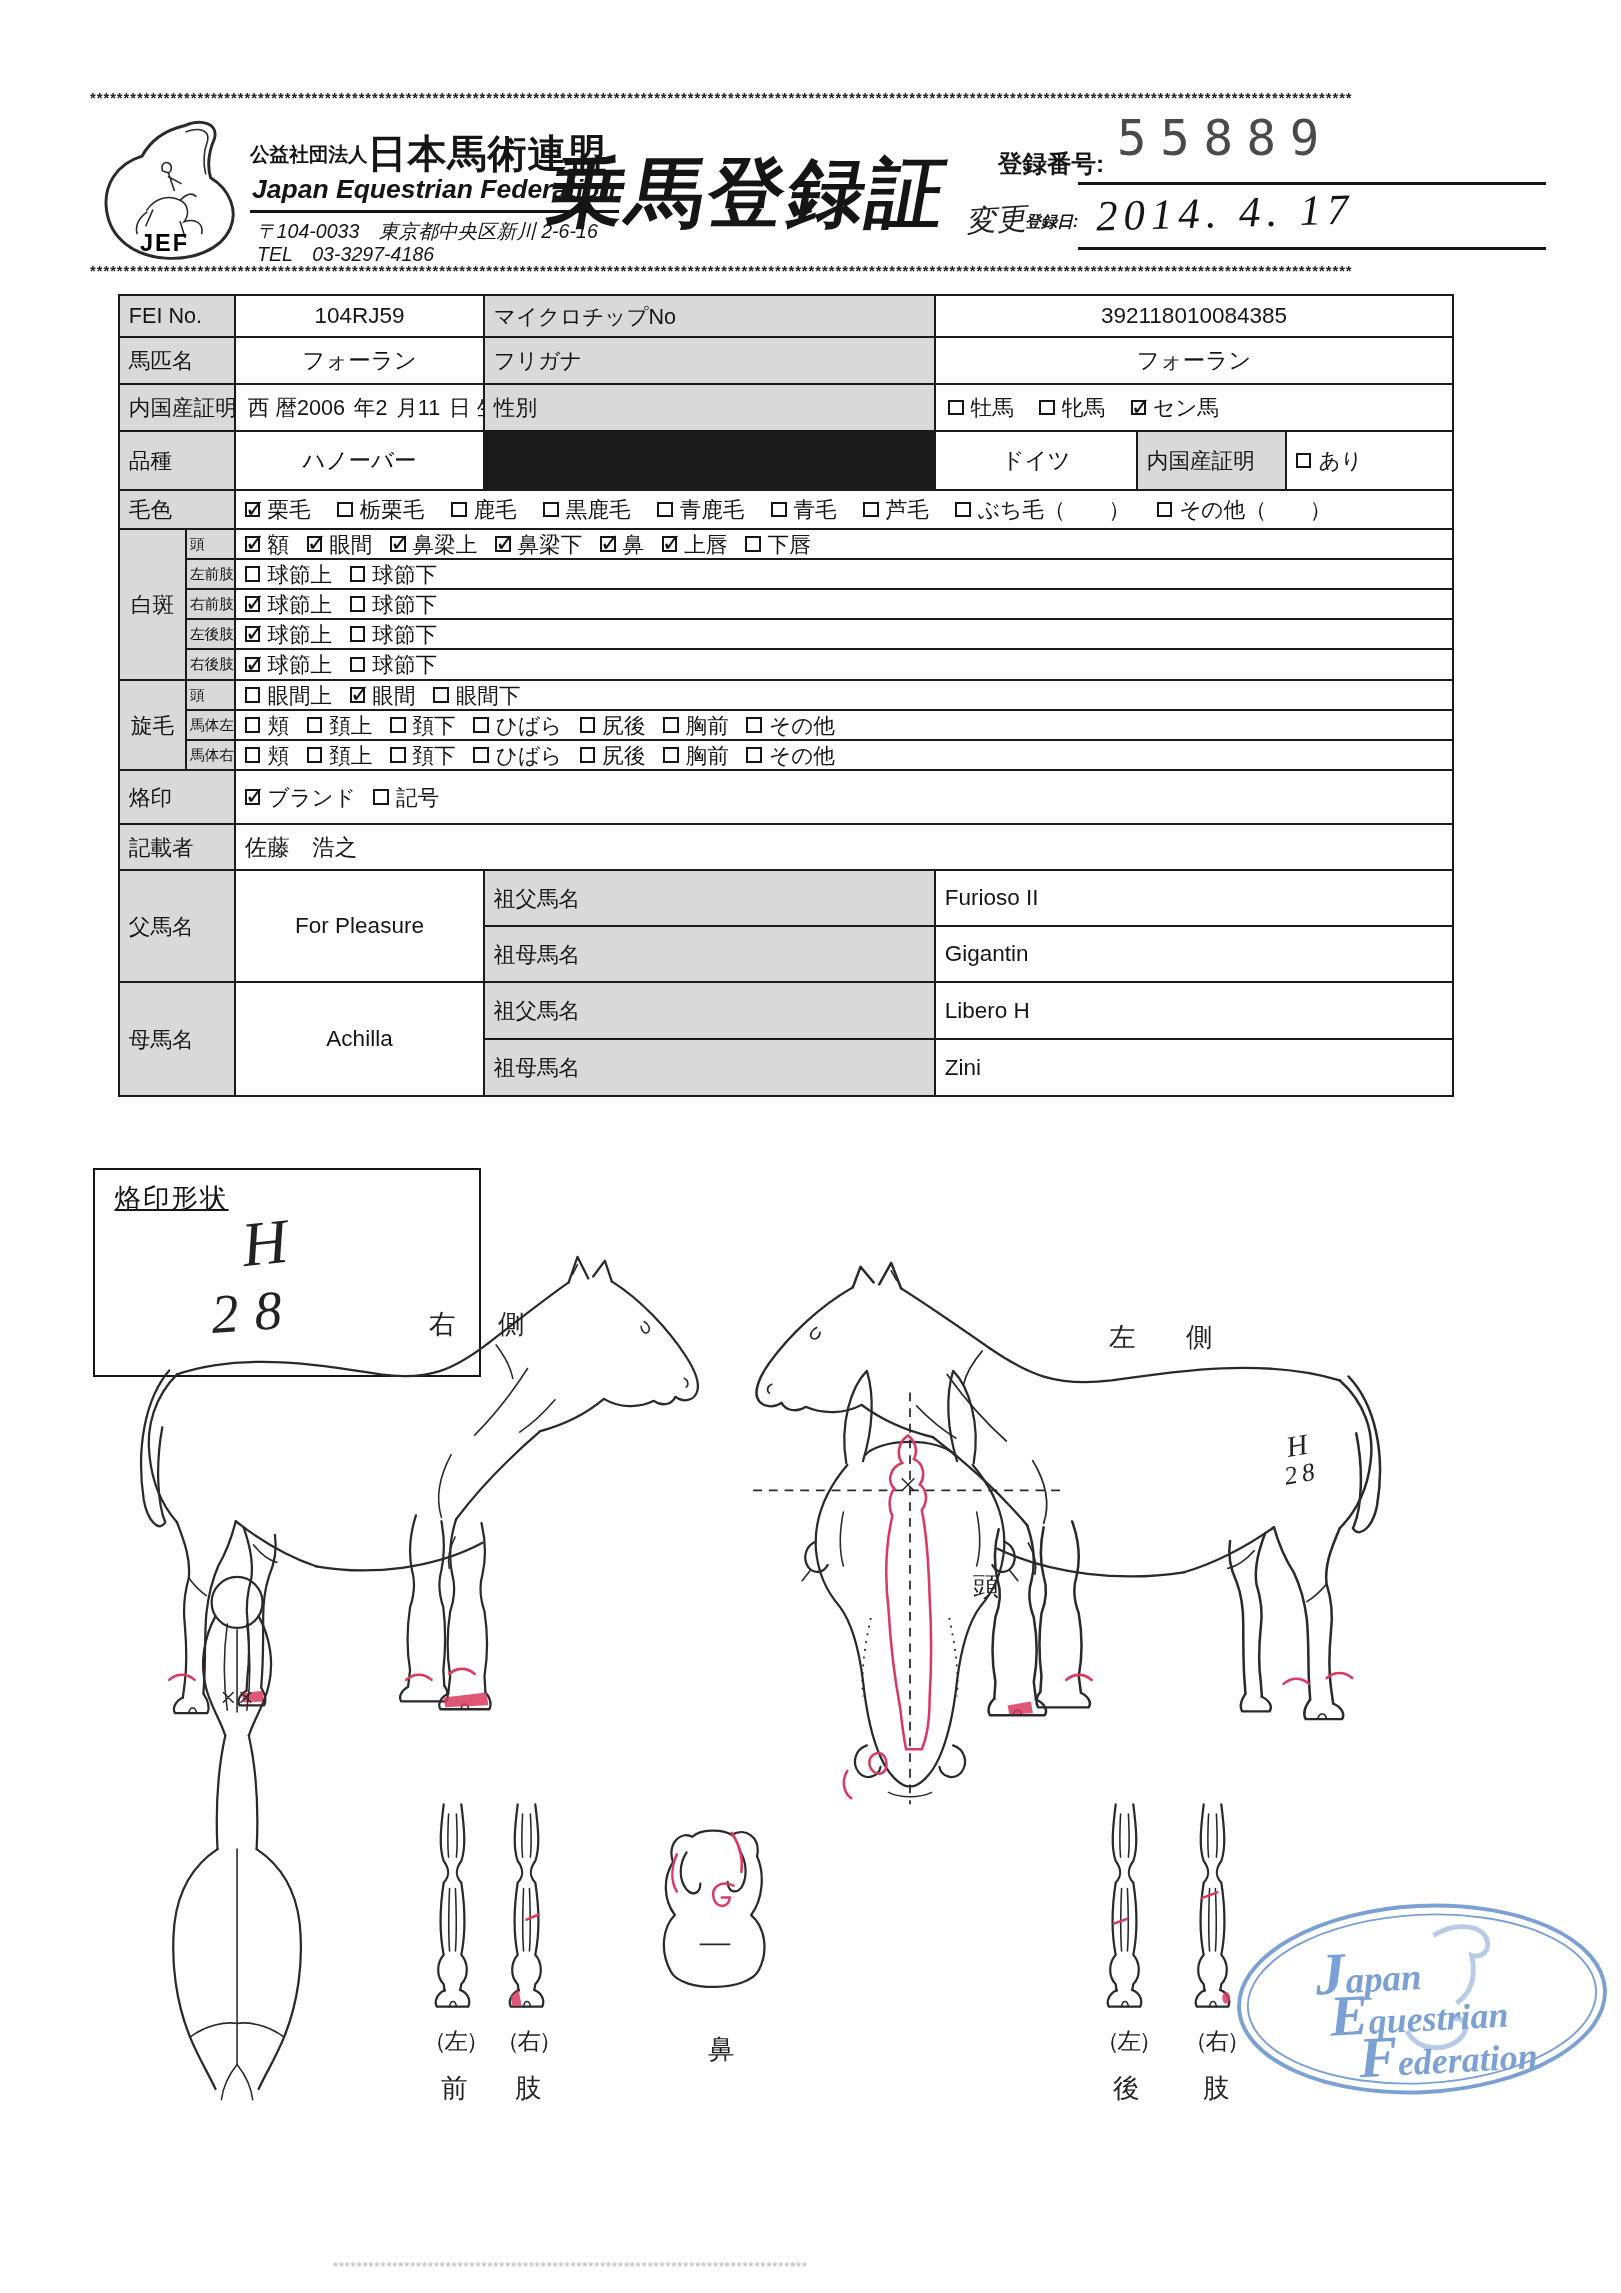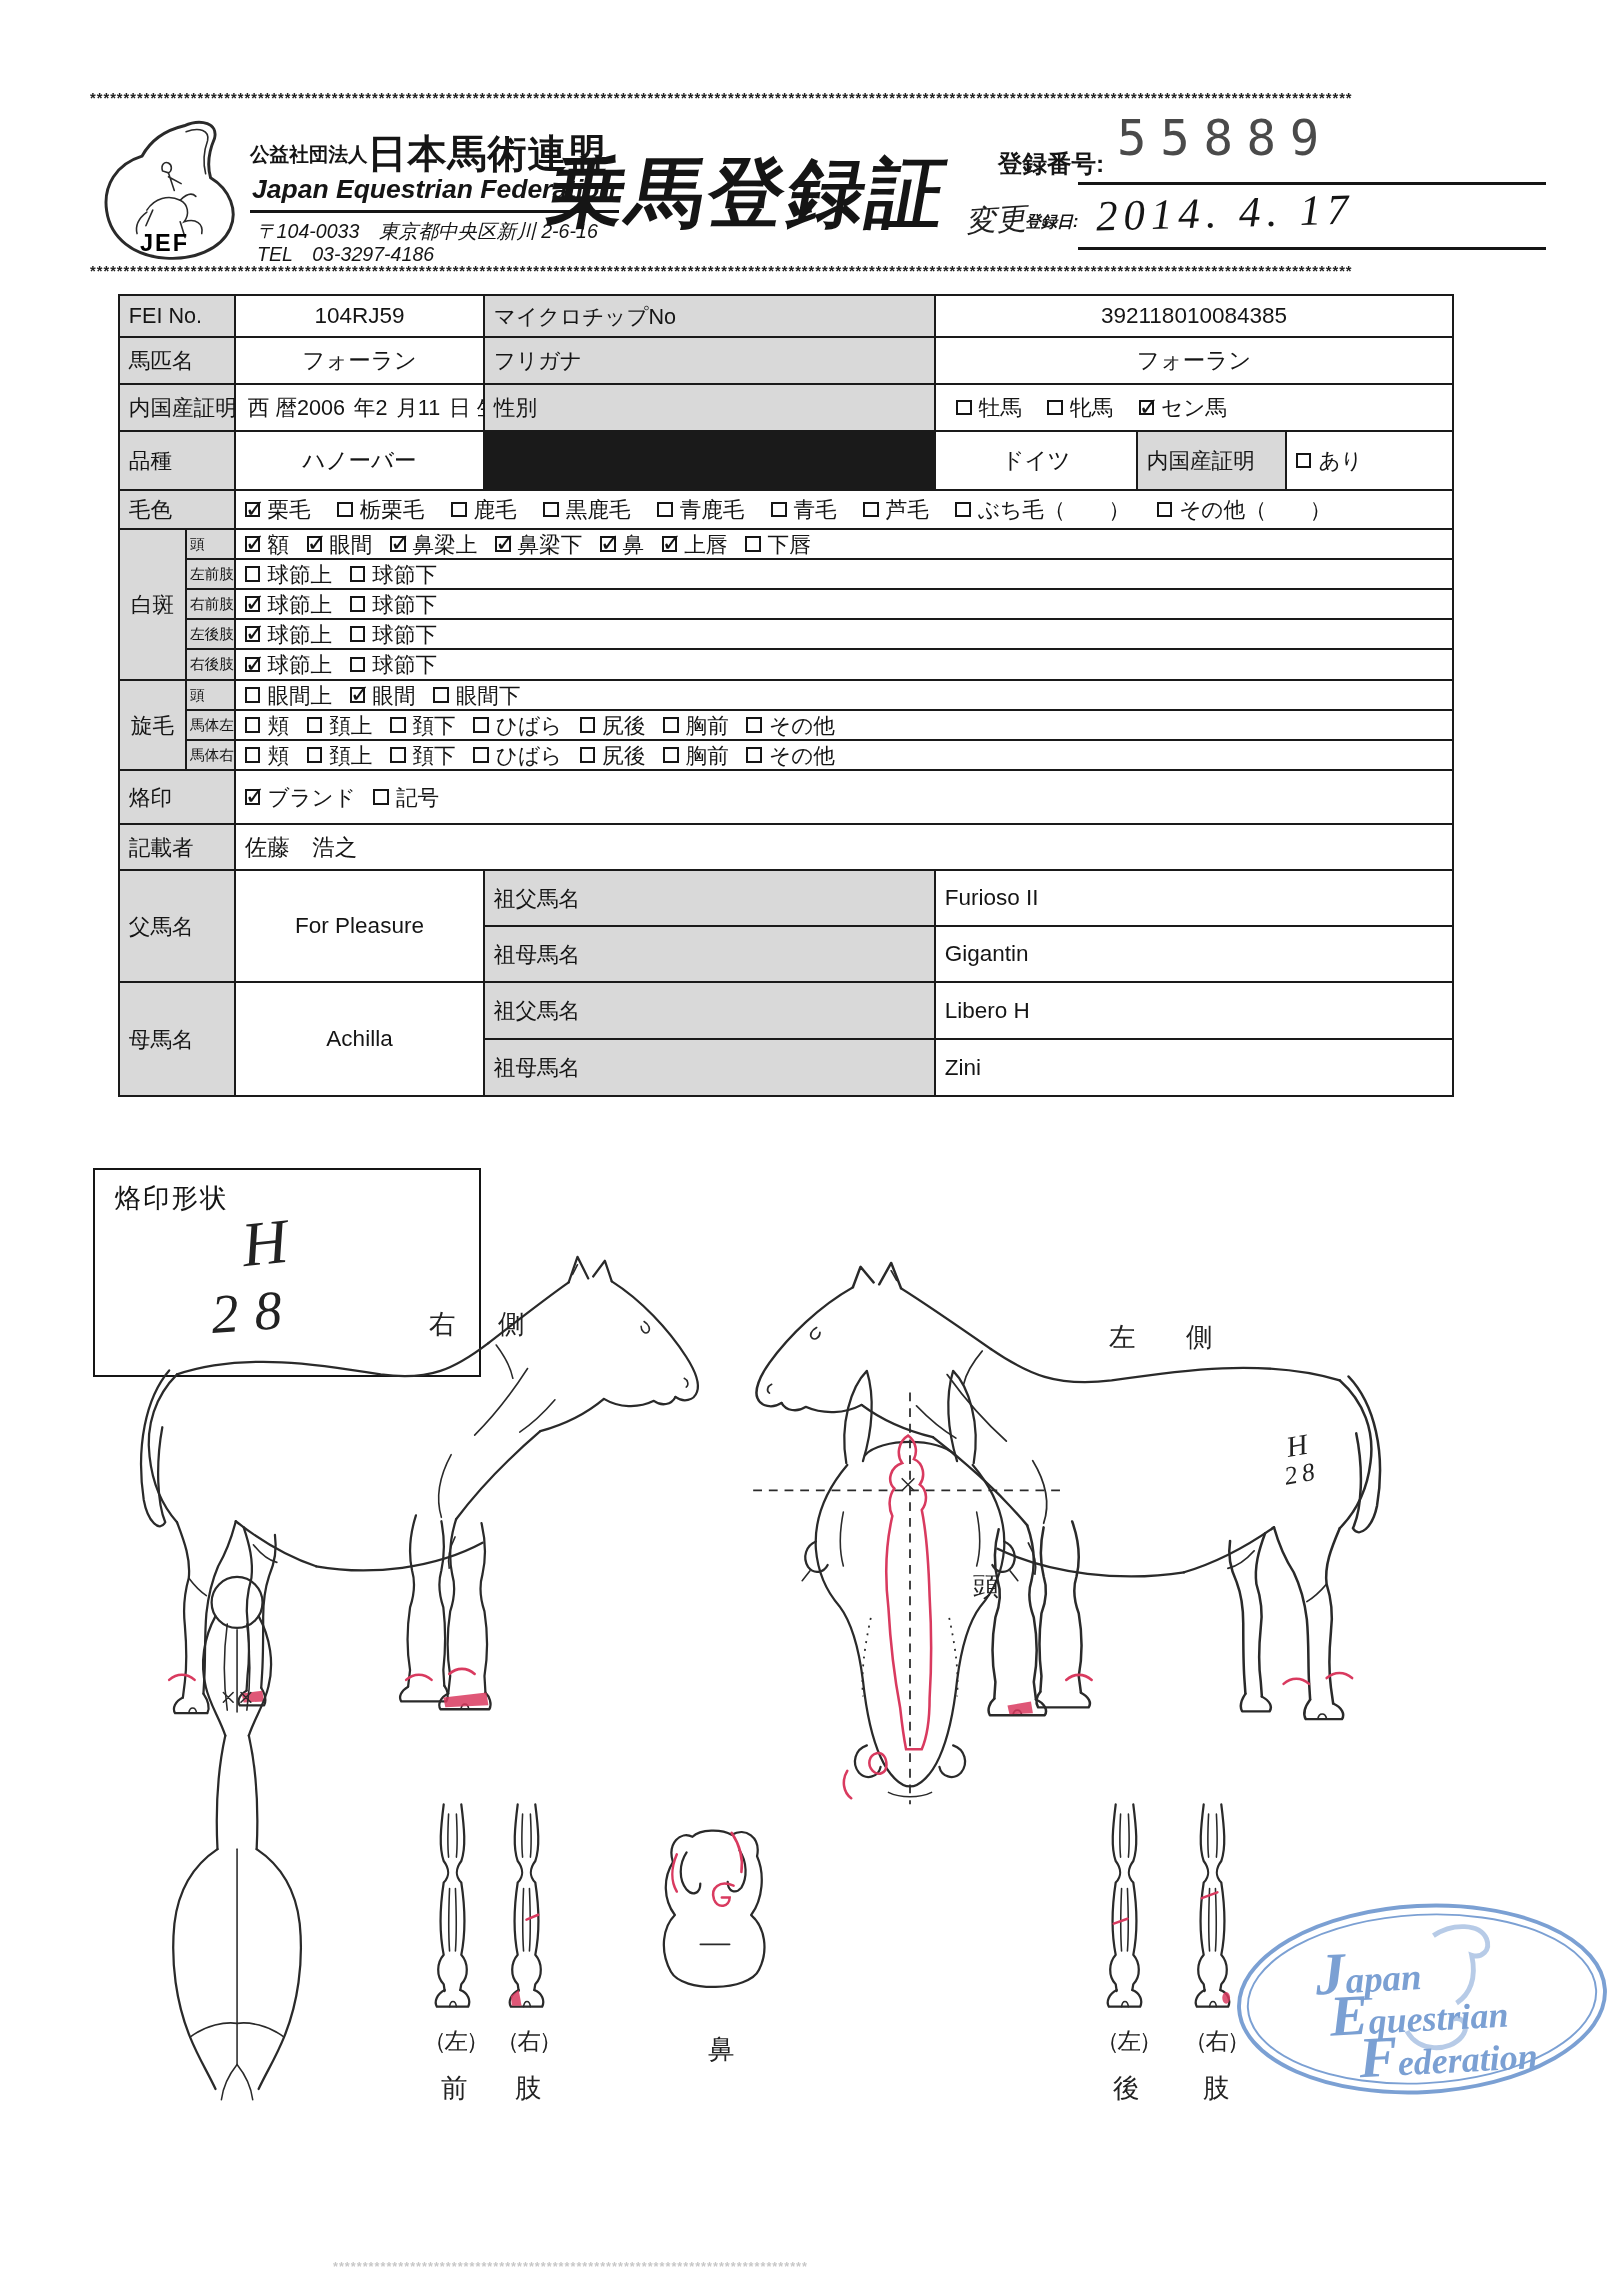--- a/index.html
+++ b/index.html
@@ -48,28 +48,28 @@
        font-size:21.6px; white-space:nowrap; overflow:visible; }
   .g { background:#d9d9d9; }
   .ctr { justify-content:center; padding:0 2px; }
   .sub { font-size:14.7px; padding:0 2.9px; }
   .grp { justify-content:center; padding:16px; }
   .val { font-size:22.5px; }
   .birth { justify-content:space-between; padding:0 13.7px 0 11.8px; }
   .birth .u { margin-left:8.8px; }
   .opt { display:inline-flex; align-items:center; margin-right:17.6px; white-space:nowrap; }
   .optw .opt { margin-right:26.5px; }
-  .sexc { padding-left:20px; } .sexc .opt { margin-right:25.5px; }
+  .sexc { padding-left:12px; } .sexc .opt { margin-right:25.5px; }
   .cb { position:relative; display:inline-block; width:15.7px; height:15.7px;
         border:2px solid #151515; margin-right:6.9px; flex:none; background:#fff; }
   .cb.on::after { content:"✓"; position:absolute; left:-2px; top:-9.8px;
                   font-size:24.5px; font-weight:bold; color:#151515; }
   
   .brandbox { position:absolute; left:93px; top:1168px; width:388px; height:209px; border:2.9px solid #151515; }
-  .brandbox-title { position:absolute; left:19.6px; top:9.8px; font-size:26.5px; letter-spacing:2px; }
+  .brandbox-title { position:absolute; left:19.6px; top:9.8px; font-size:26.5px; letter-spacing:2px;text-decoration:underline; }
   .hand { font-family:"Liberation Serif","DejaVu Serif",serif; font-style:italic; color:#222; }
   .brand-h  { position:absolute; left:147px; top:37px;  font-size:63px; transform:rotate(-6deg); }
   .brand-28 { position:absolute; left:116px; top:110px; font-size:55px; letter-spacing:15.7px; transform:rotate(-4deg); }
   
   .dlbl { position:absolute; font-size:26.5px; color:#222; white-space:nowrap; }
   .paren { font-size:23.5px; letter-spacing:-2px; }
   
   svg { position:absolute; overflow:visible; }
   .ln   { fill:none; stroke:#2a2a2a; stroke-width:2.3; stroke-linecap:round; stroke-linejoin:round; }
   .thin { fill:none; stroke:#2a2a2a; stroke-width:1.6; stroke-linecap:round; }

